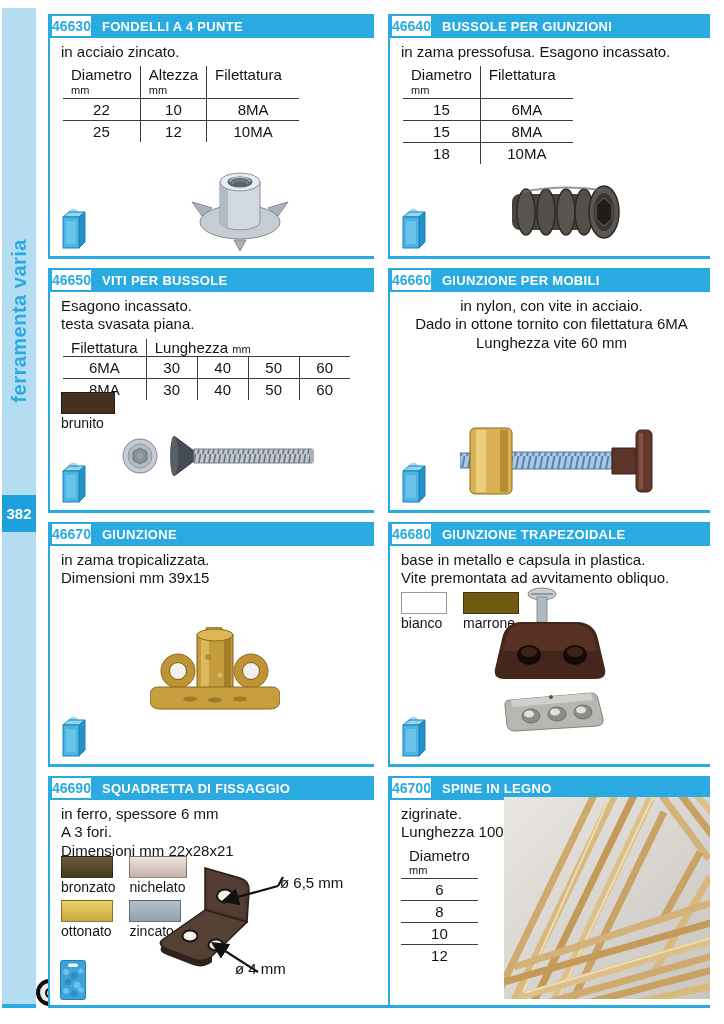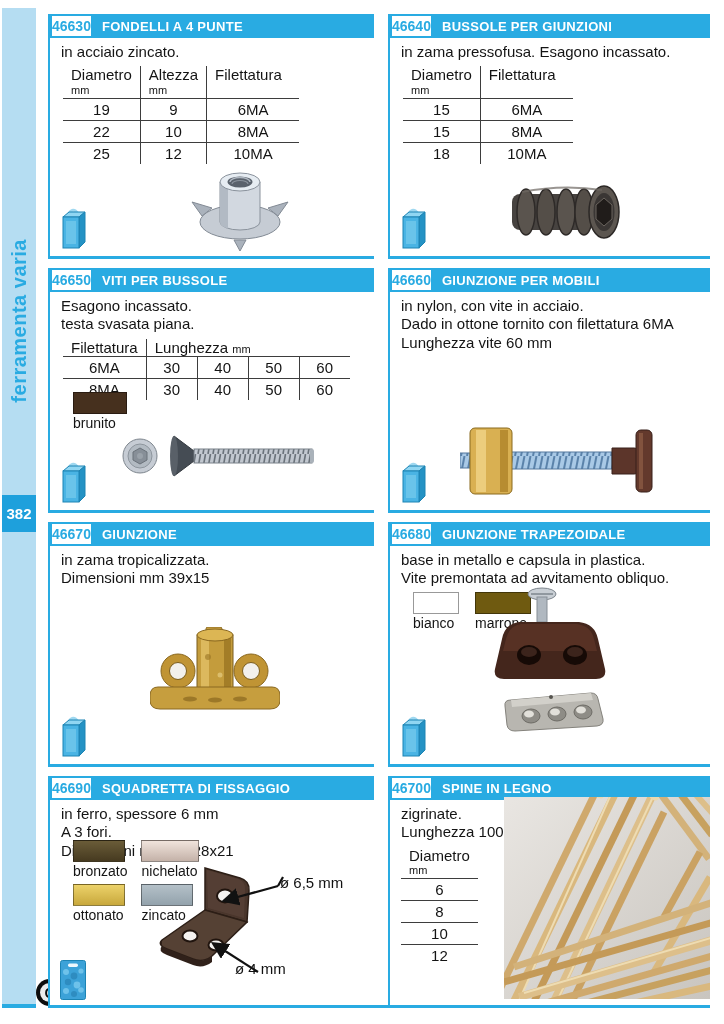--- a/index.html
+++ b/index.html
@@ -27,21 +27,21 @@
   .spec{border-collapse:collapse;margin:5px 0 0 2px;color:#141414;}
   .spec th{font-weight:400;font-size:15px;padding:0 8px;vertical-align:top;line-height:1.15;text-align:left;}
   .spec td{font-size:15px;text-align:center;padding:2px 8px;}
   .u{display:block;font-size:11px;line-height:1.1;padding:0 0 2px;}
   .br{border-right:1px solid var(--rule);}
   tr.hb th, tr.hb td{border-bottom:1px solid var(--rule);}
   .w66{min-width:58px;} .w56{min-width:48px;} .w84{min-width:76px;} .w44{min-width:34px;} .wl{min-width:64px;}
   
   .sw{height:22px;border:1px solid rgba(0,0,0,.4);box-sizing:border-box;}
   .swlab{font-size:14px;margin-top:1px;}
-  .swatch-block{position:absolute;margin-left:12px;}
+  .swatch-block{position:absolute;}
   .swrow{display:flex;gap:16px;}
   .swgrid{display:grid;grid-template-columns:auto auto;column-gap:14px;row-gap:5px;}
   
   .packicon{position:absolute;left:8px;bottom:6px;width:30px;height:46px;}
   .blister{position:absolute;left:10px;bottom:5px;width:26px;height:40px;}
   .imgbox{position:absolute;}
   .anno{position:absolute;font-size:15px;color:#111;white-space:nowrap;}
 </style>
 </head>
 <body>
@@ -93,25 +93,20 @@
   <div class="cellbody">
     <div class="desc">in acciaio zincato.</div>
     <table class="spec">
       <tbody>
           <tr class="hb">
         <th class="br w66"><span>Diametro</span><span class="u">mm</span></th>
         <th class="br w56"><span>Altezza</span><span class="u">mm</span></th>
         <th class="w84"><span>Filettatura</span></th>
       </tr>
       <tr class="hb">
-        <td class="br">19</td>
-        <td class="br">9</td>
-        <td>6MA</td>
-      </tr>
-      <tr class="hb">
         <td class="br">22</td>
         <td class="br">10</td>
         <td>8MA</td>
       </tr>
       <tr>
         <td class="br">25</td>
         <td class="br">12</td>
         <td>10MA</td>
       </tr>
     </tbody>
@@ -221,21 +216,21 @@
     <polygon points="62,10 82,25 82,35 62,50" fill="#454c54" stroke="#31373d"></polygon>
     <ellipse cx="62" cy="30" rx="4" ry="20" fill="#596068"></ellipse>
     <rect x="82" y="23" width="118" height="14" fill="url(#thr-gray)" stroke="#7a828a" stroke-width="1"></rect>
     <rect x="198" y="23" width="4" height="14" rx="2" fill="#aab2ba"></rect>
   </svg>
   <svg class="packicon" viewBox="0 0 30 46">
       <use href="#packbox"></use>
     </svg>
 </div>
 
-<div class="cell" style="left:388px;top:268px;width:320px;height:242px;">
+<div class="cell" style="left:388px;top:268px;width:320px;height:242px;text-align:center;">
   <div class="cellhead">
     <span class="codebox">46660</span>
     <span class="celltitle">GIUNZIONE PER MOBILI</span>
   </div>
   <div class="cellbody">
     <div class="desc">in nylon, con vite in acciaio.</div>
     <div class="desc">Dado in ottone tornito con filettatura 6MA</div>
     <div class="desc">Lunghezza vite 60 mm</div>
   </div>
   <svg class="imgbox" style="left:70px;top:152px;width:200px;height:82px;" viewBox="0 0 200 82">
@@ -331,21 +326,21 @@
 <div class="cell" style="left:48px;top:776px;width:324px;height:229px;">
   <div class="cellhead">
     <span class="codebox">46690</span>
     <span class="celltitle">SQUADRETTA DI FISSAGGIO</span>
   </div>
   <div class="cellbody">
     <div class="desc">in ferro, spessore 6 mm</div>
     <div class="desc">A 3 fori.</div>
     <div class="desc">Dimensioni mm 22x28x21</div>
   </div>
-  <div class="swatch-block swgrid" style="left:11px;top:64px;">
+  <div class="swatch-block swgrid" style="left:11px;top:80px;">
     <div>
       <div class="sw" style="width:52px;background:linear-gradient(180deg,#6a5c38,#463a20);"></div>
       <div class="swlab">bronzato</div>
     </div>
     <div>
       <div class="sw" style="width:58px;background:linear-gradient(180deg,#f0e4dc,#c4b2a8);"></div>
       <div class="swlab">nichelato</div>
     </div>
     <div>
       <div class="sw" style="width:52px;background:linear-gradient(180deg,#ecd26a,#c8a83c);"></div>

